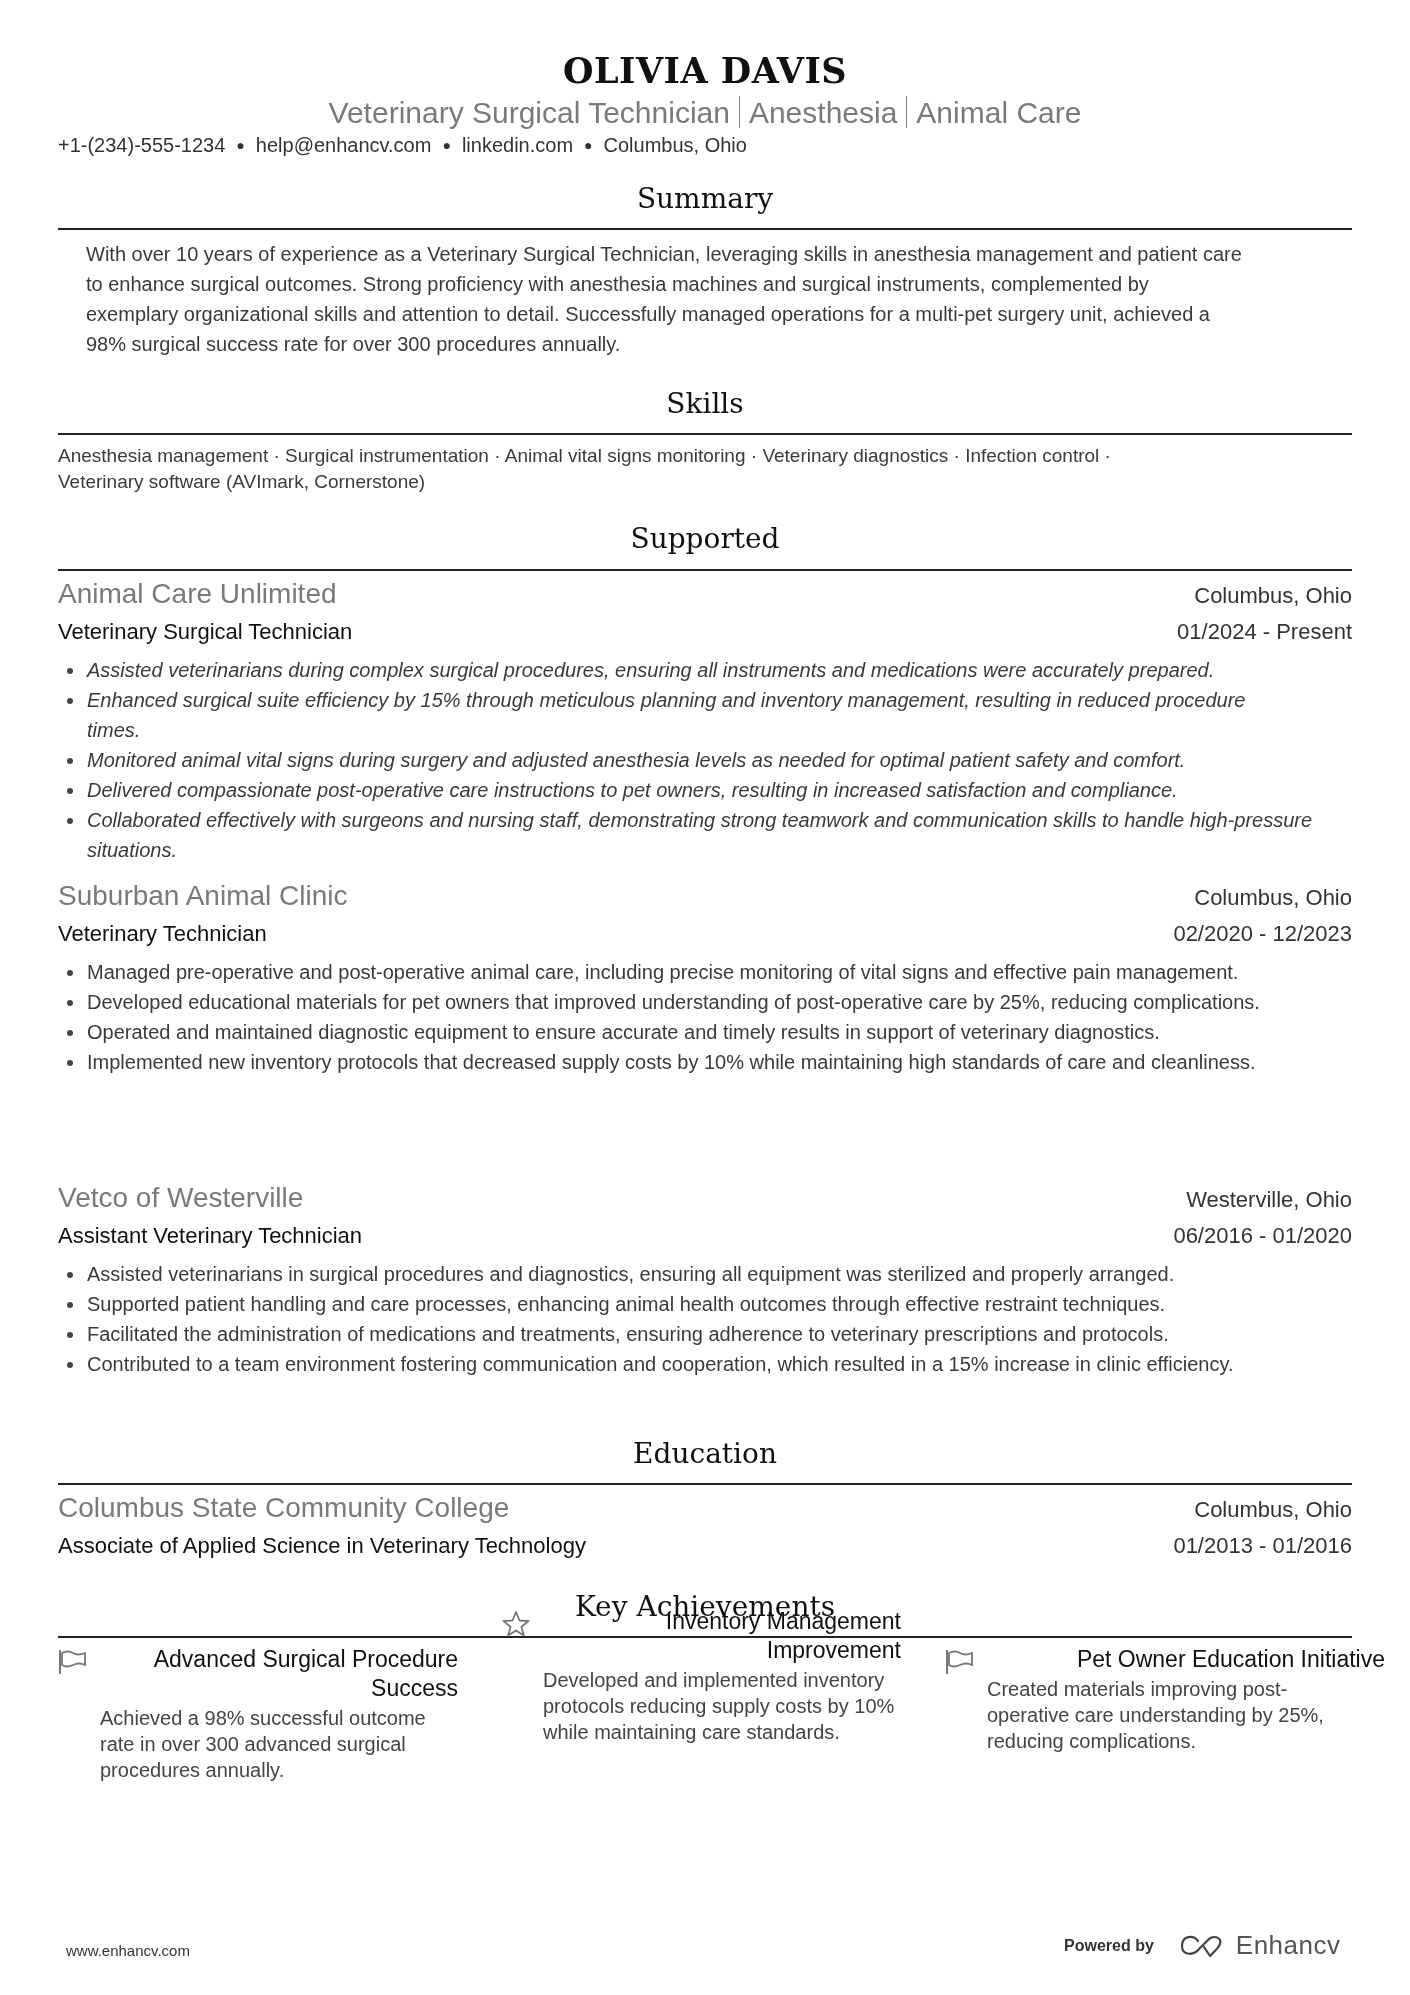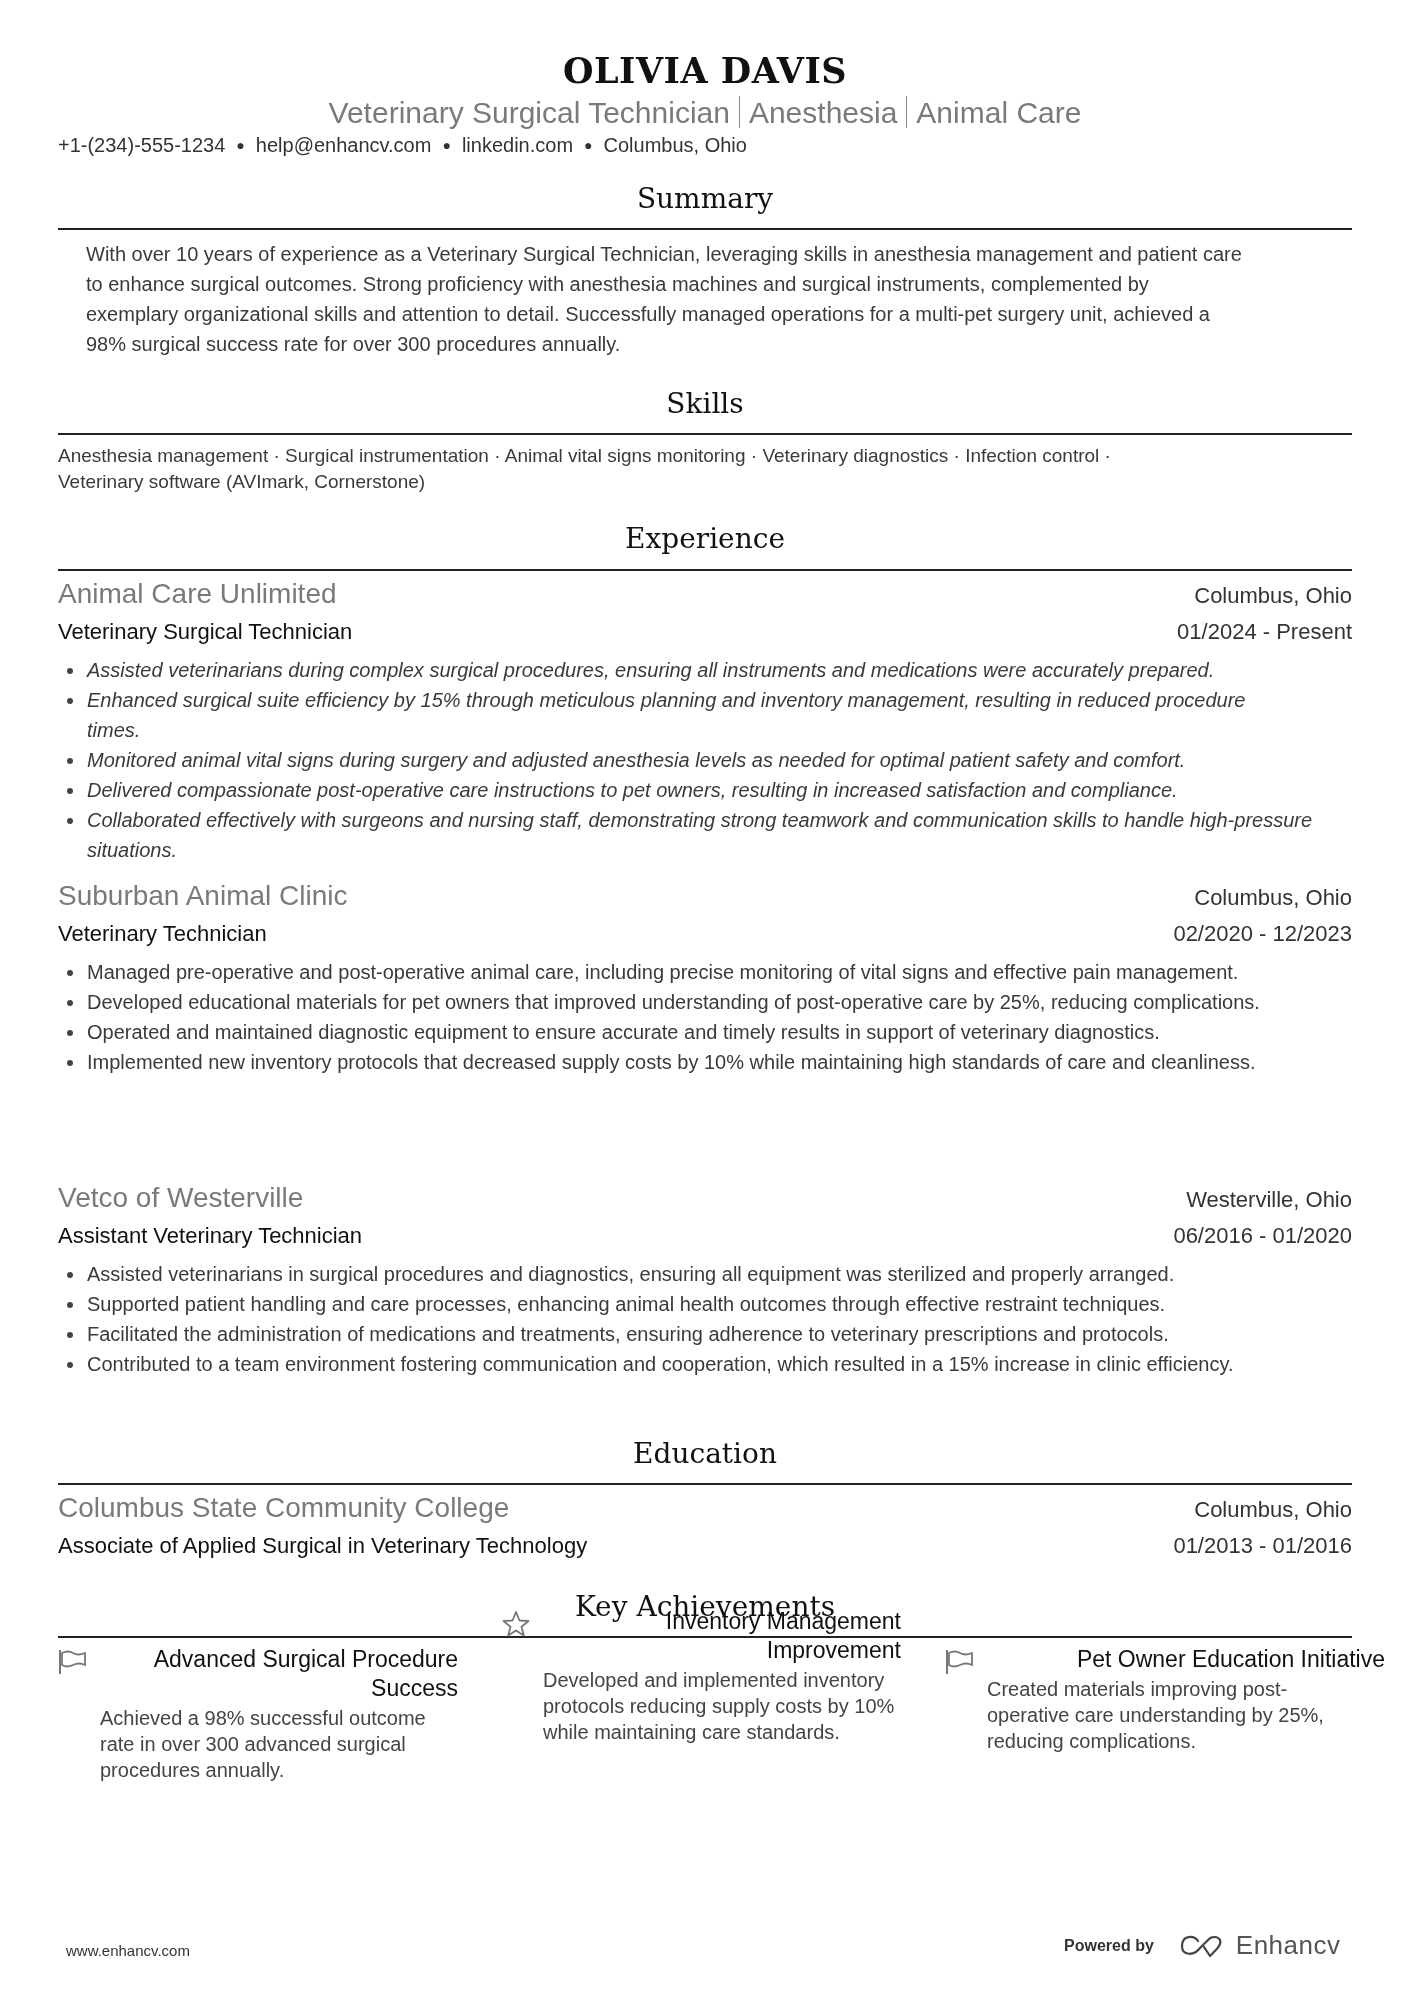--- a/index.html
+++ b/index.html
@@ -64,21 +64,21 @@
     <div>98% surgical success rate for over 300 procedures annually.</div>
   </div>
 
   <div class="sec-head" style="top:387px;">Skills</div>
   <div class="rule" style="top:433px;"></div>
   <div class="skills" style="top:443px;">
     <div>Anesthesia management · Surgical instrumentation · Animal vital signs monitoring · Veterinary diagnostics · Infection control ·</div>
     <div>Veterinary software (AVImark, Cornerstone)</div>
   </div>
 
-  <div class="sec-head" style="top:522px;">Experience</div>
+  <div class="sec-head" style="top:522px;">Supported</div>
   <div class="rule" style="top:569px;"></div>
 
   <div class="row" style="top:578px;">
     <span class="company">Animal Care Unlimited</span>
     <span class="loc">Columbus, Ohio</span>
   </div>
   <div class="row" style="top:619px;">
     <span class="role">Veterinary Surgical Technician</span>
     <span class="dates">01/2024 - Present</span>
   </div>
@@ -120,21 +120,21 @@
     <li style="width:1250px;">Contributed to a team environment fostering communication and cooperation, which resulted in a 15% increase in clinic efficiency.</li>
   </ul>
 
   <div class="sec-head" style="top:1437px;">Education</div>
   <div class="rule" style="top:1483px;"></div>
   <div class="row" style="top:1492px;">
     <span class="company">Columbus State Community College</span>
     <span class="loc">Columbus, Ohio</span>
   </div>
   <div class="row" style="top:1533px;">
-    <span class="role">Associate of Applied Surgical in Veterinary Technology</span>
+    <span class="role">Associate of Applied Science in Veterinary Technology</span>
     <span class="dates">01/2013 - 01/2016</span>
   </div>
 
   <div class="sec-head" style="top:1590px;">Key Achievements</div>
   <div class="rule" style="top:1636px;"></div>
 
   <div class="ach" style="left:0; top:1645px;">
     <svg class="icon" viewBox="0 0 30 26">
       <line x1="2" y1="1" x2="2" y2="25" stroke="#777" stroke-width="2"></line>
       <path d="M4 4 Q10 1 15 4 T27 4 L27 16 Q21 13 15 16 T4 16 Z" fill="none" stroke="#777" stroke-width="1.8"></path>

